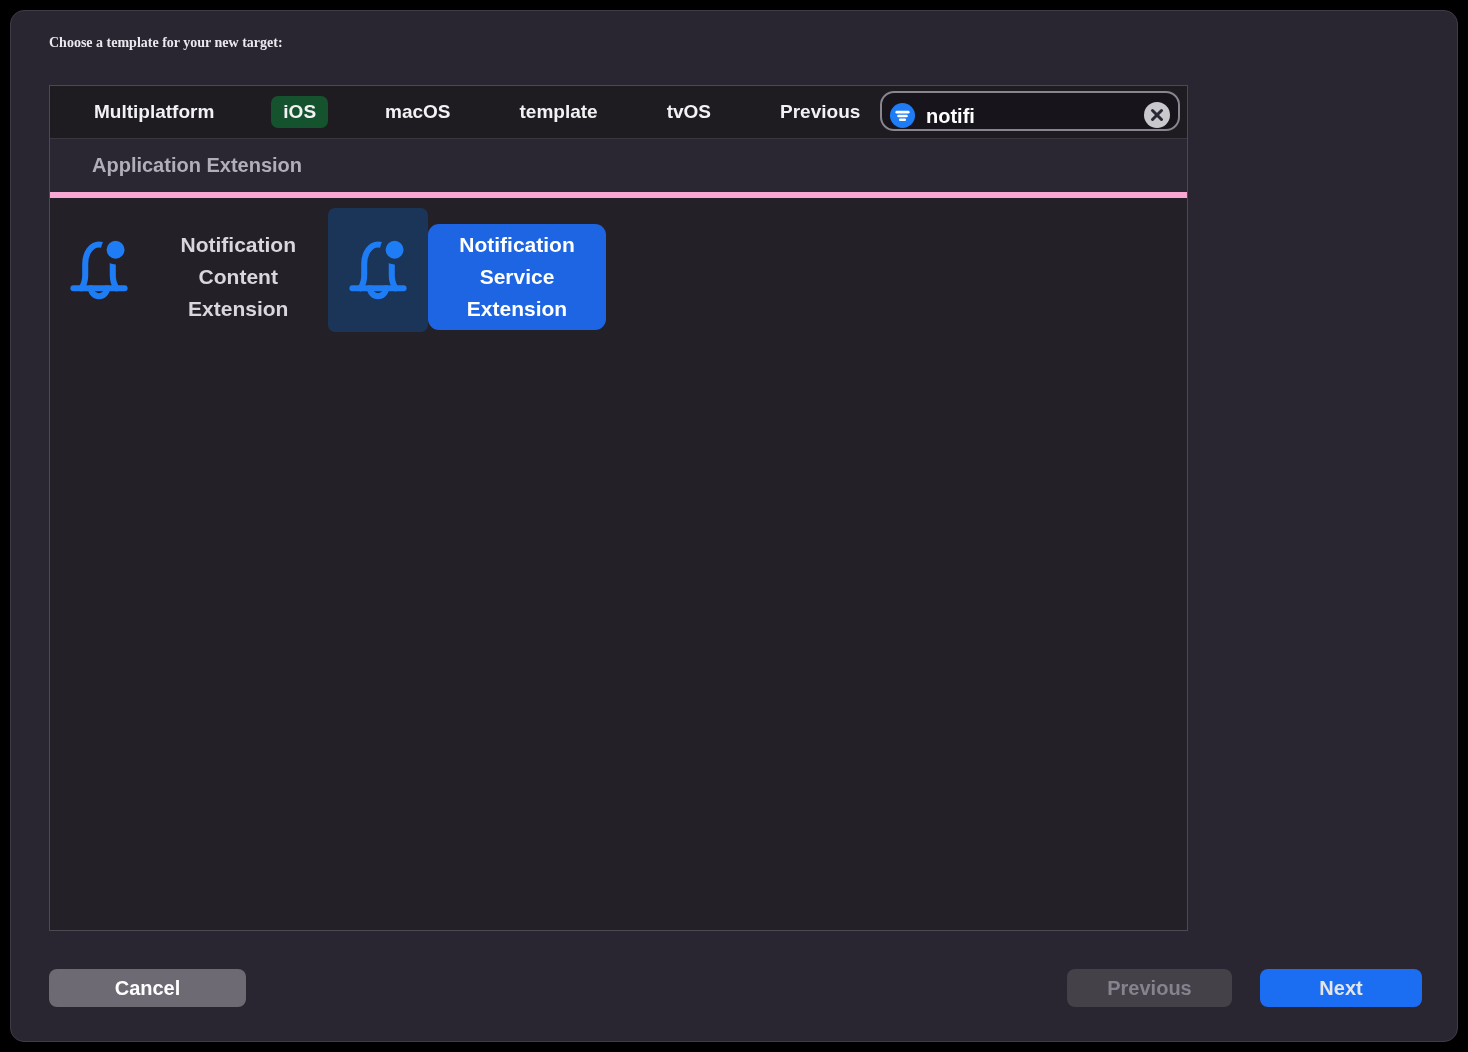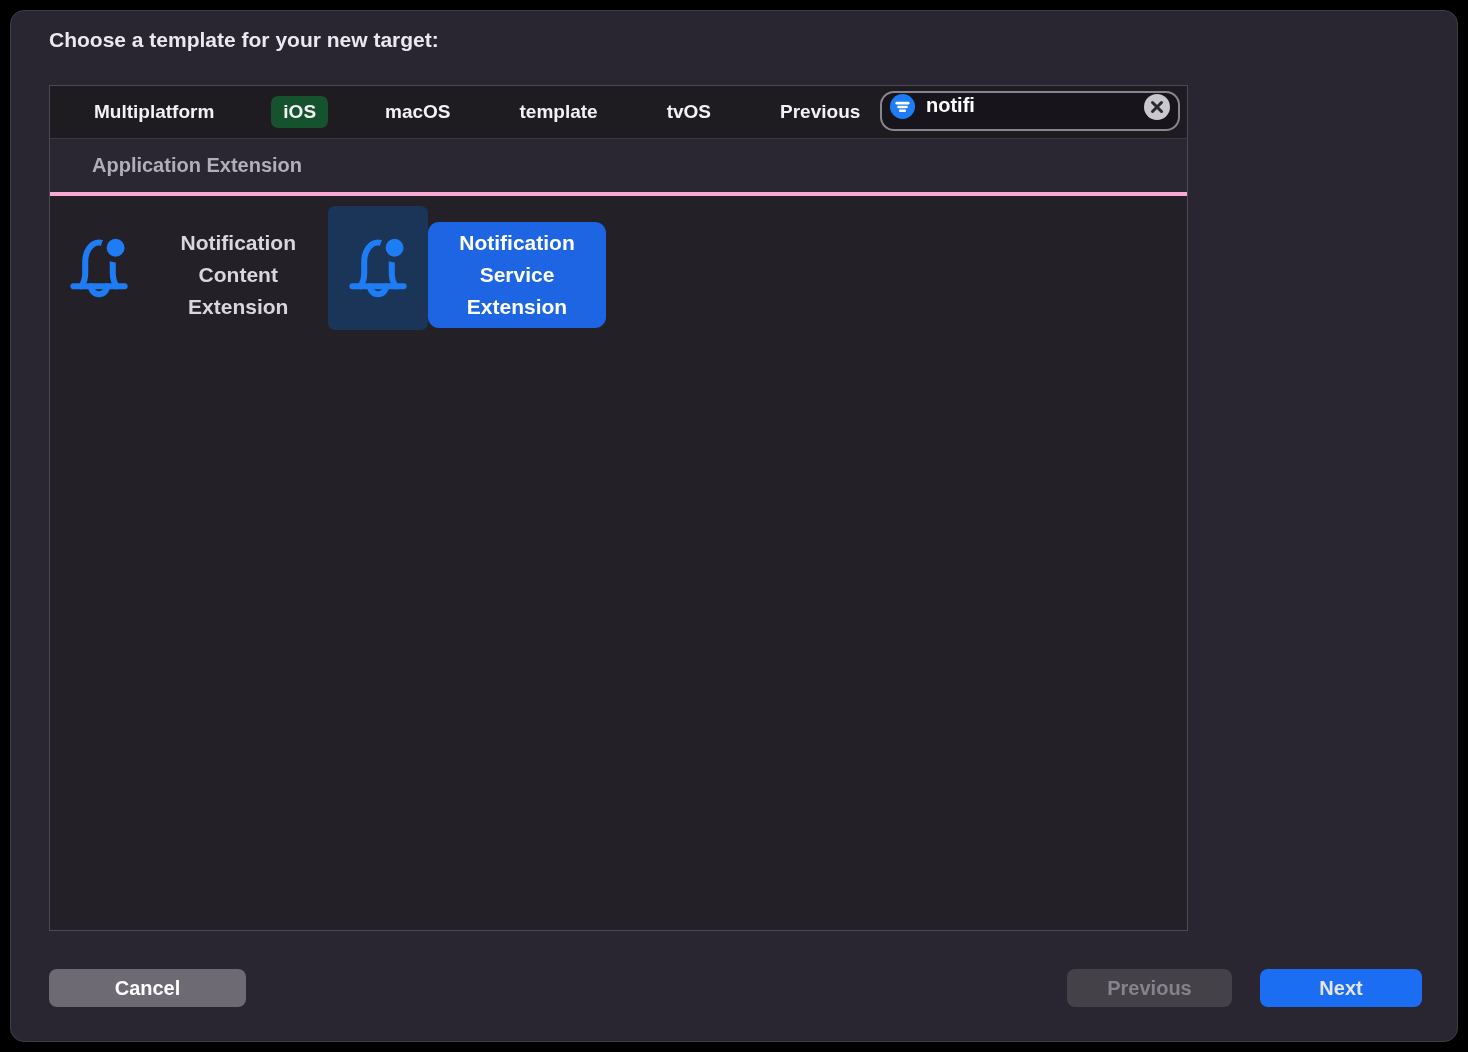--- a/index.html
+++ b/index.html
@@ -11,22 +11,22 @@
     overflow: hidden;
   }
   .dialog {
     position: absolute; inset: 10px;
     background: #292531;
     border: 1px solid #3f3b47;
     border-radius: 14px;
     box-sizing: border-box;
   }
   .dialog-title {
-    position: absolute; left: 38px; top: 17px;
-    font-size: 21px; font-weight: bold; color: #ebe9ef;
+    position: absolute; left: 38px; top: 24px;
+    font-size: 14px; font-weight: bold; color: #ebe9ef; font-family: Liberation Serif, serif;
   }
   
   .panel {
     position: absolute; left: 38px; top: 74px;
     width: 1139px; height: 846px;
     border: 1px solid #4c4854;
     box-sizing: border-box;
     display: flex; flex-direction: column;
   }
   .tabbar {
@@ -43,38 +43,38 @@
     cursor: default; white-space: nowrap;
   }
   .tab.selected { background: #14532d; }
   .search-field {
     position: absolute; right: 7px; top: 5px;
     width: 300px; height: 40px;
     box-sizing: border-box;
     background: #17151b;
     border: 2px solid #87858e;
     border-radius: 14px;
-    display: flex; align-items: flex-start;
+    display: flex; align-items: flex-end;
     padding: 0 7px;
   }
   .filter-icon { width: 27px; height: 27px; flex: 0 0 27px; }
   .search-input {
     flex: 1; min-width: 0;
     background: transparent; border: none; outline: none;
     color: #ffffff; font-family: "Liberation Sans", sans-serif;
     font-size: 20px; font-weight: bold; margin-left: 8px;
   }
   .clear-btn {
     width: 28px; height: 28px; flex: 0 0 28px;
     border: none; padding: 0; background: transparent; cursor: default;
   }
   .section-header {
     height: 53px; flex: 0 0 53px;
     background: #2b2732;
-    border-bottom: 4px solid #f9a8d4;
+    border-bottom: 6px solid #f9a8d4;
     display: flex; align-items: center;
     padding-left: 42px;
     font-size: 20px; font-weight: bold; color: #b1aeb9;
   }
   .content {
     flex: 1; background: #232028;
     display: flex; align-items: flex-start;
     padding-top: 10px;
   }
   .tpl-item {

